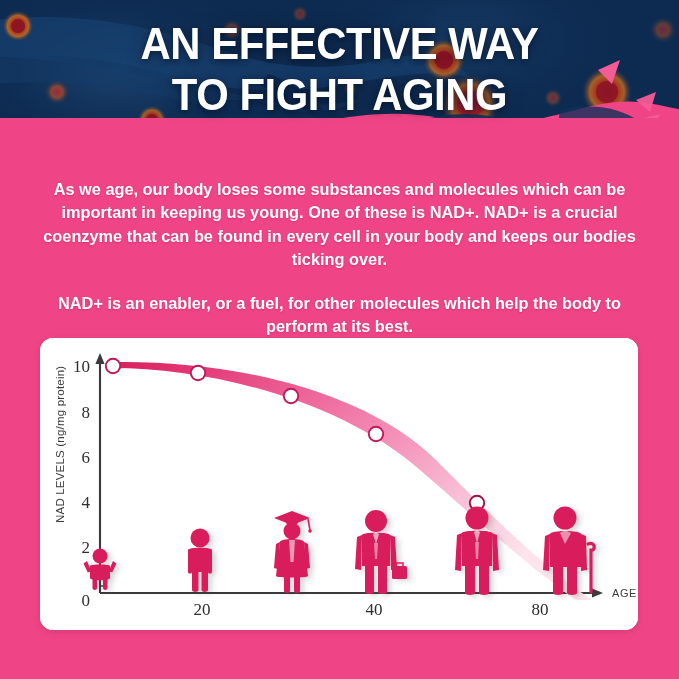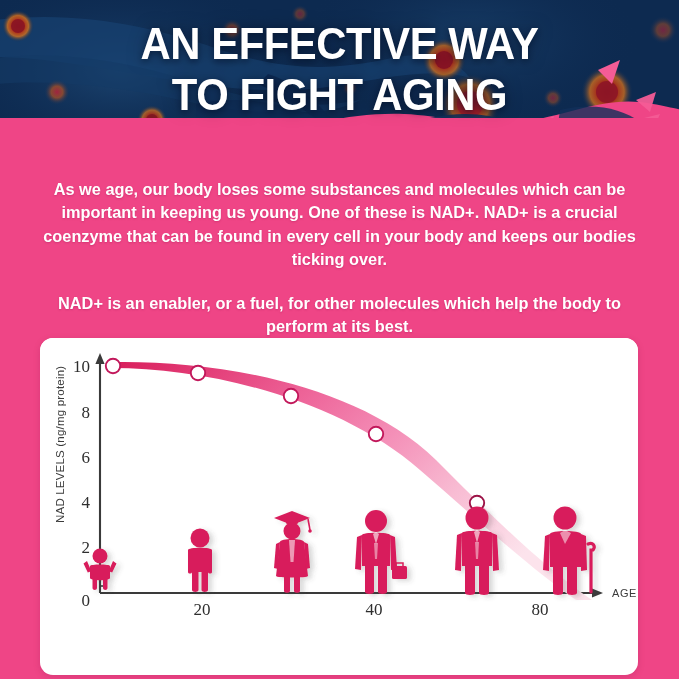--- a/index.html
+++ b/index.html
@@ -41,21 +41,21 @@
     text-align:center; color:#ffffff;
     font-weight:bold; font-size:17.2px; line-height:23.4px;
     transform:scaleX(0.95); transform-origin:50% 0;
     text-shadow:0 1px 2px rgba(160,20,80,.35);
   }
   .copy .para2 { margin-top:20px; }
 
   
   .chart-card {
     position:absolute; z-index:7;
-    left:40px; top:338px; width:598px; height:337px;
+    left:40px; top:338px; width:598px; height:292px;
     background:#ffffff; border-radius:13px;
     box-shadow:0 2px 7px rgba(120,10,60,.18);
     overflow:hidden;
   }
   .chart-card svg { display:block; width:598px; height:292px; }
 
   .ytitle {
     font-family:"Liberation Sans", sans-serif;
     font-size:11.5px; fill:#3b3b3b; letter-spacing:.2px;
   }

